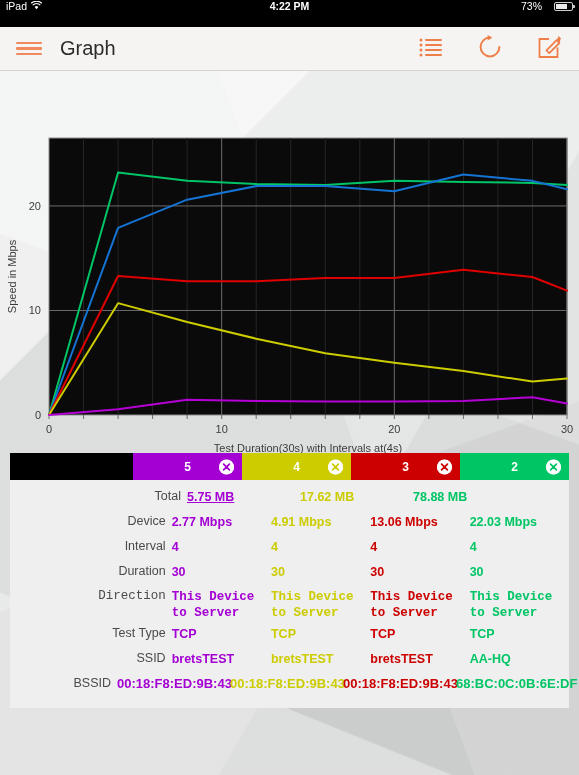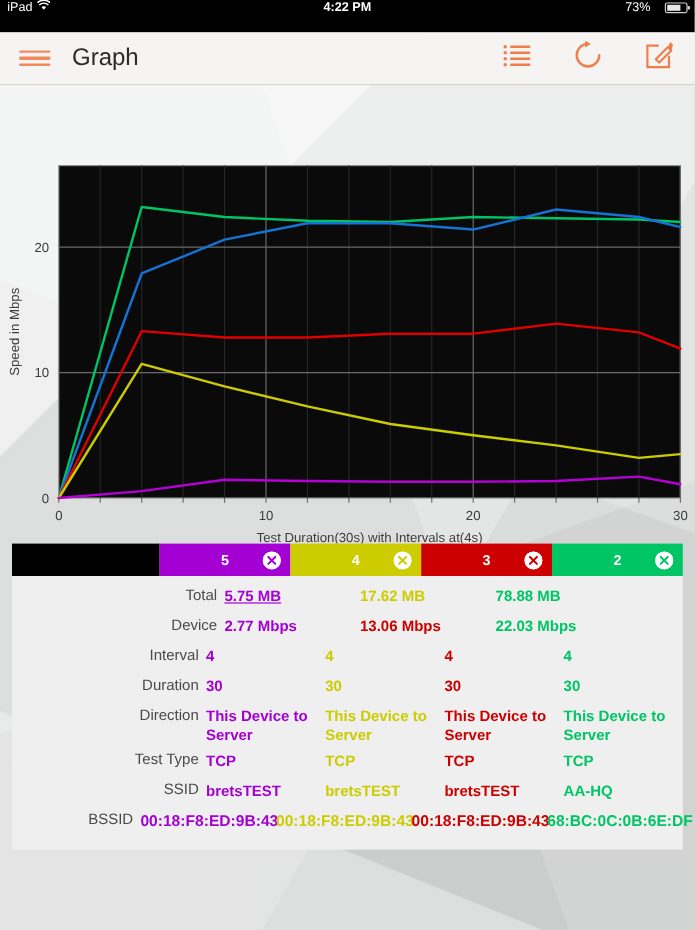--- a/index.html
+++ b/index.html
@@ -82,21 +82,21 @@
   }
   .tab-close svg { display: block; }
 
   
   .detail {
     position: relative; z-index: 2;
     margin: 0 10px; background: #eeefee;
     padding: 8px 0 10px 0; height: 228px;
   }
   .drow { display: flex; align-items: flex-start; min-height: 25px; padding-left: 44px; }
-  .drow-tall { min-height: 37px; }
+  .drow-tall { min-height: 37px; font-family: Liberation Mono, monospace; }
   .dlabel {
     width: 133px; text-align: right; padding-right: 6px;
     font-size: 12.5px; color: #4a4a4a; padding-top: 1px;
   }
   .dval {
     width: 113px; font-size: 12.5px; font-weight: bold;
     padding-top: 1px; line-height: 1.28;
   }
   .dval-bssid { font-size: 13px; }
 </style>
@@ -261,20 +261,21 @@
   <div class="drow">
     <div class="dlabel">Total</div>
     <div class="dval" style="color: rgb(164, 0, 212); text-decoration: underline;">5.75 MB</div>
     <div class="dval" style="color: rgb(204, 204, 0);">17.62 MB</div>
     <div class="dval" style="color: rgb(0, 197, 101);">78.88 MB</div>
   </div>
 
   <div class="drow">
     <div class="dlabel">Device</div>
     <div class="dval" style="color: rgb(164, 0, 212);">2.77 Mbps</div>
+    <div class="dval" style="color: rgb(204, 204, 0);">4.91 Mbps</div>
     <div class="dval" style="color: rgb(204, 0, 0);">13.06 Mbps</div>
     <div class="dval" style="color: rgb(0, 197, 101);">22.03 Mbps</div>
   </div>
 
   <div class="drow">
     <div class="dlabel">Interval</div>
     <div class="dval" style="color: rgb(164, 0, 212);">4</div>
     <div class="dval" style="color: rgb(204, 204, 0);">4</div>
     <div class="dval" style="color: rgb(204, 0, 0);">4</div>
     <div class="dval" style="color: rgb(0, 197, 101);">4</div>

